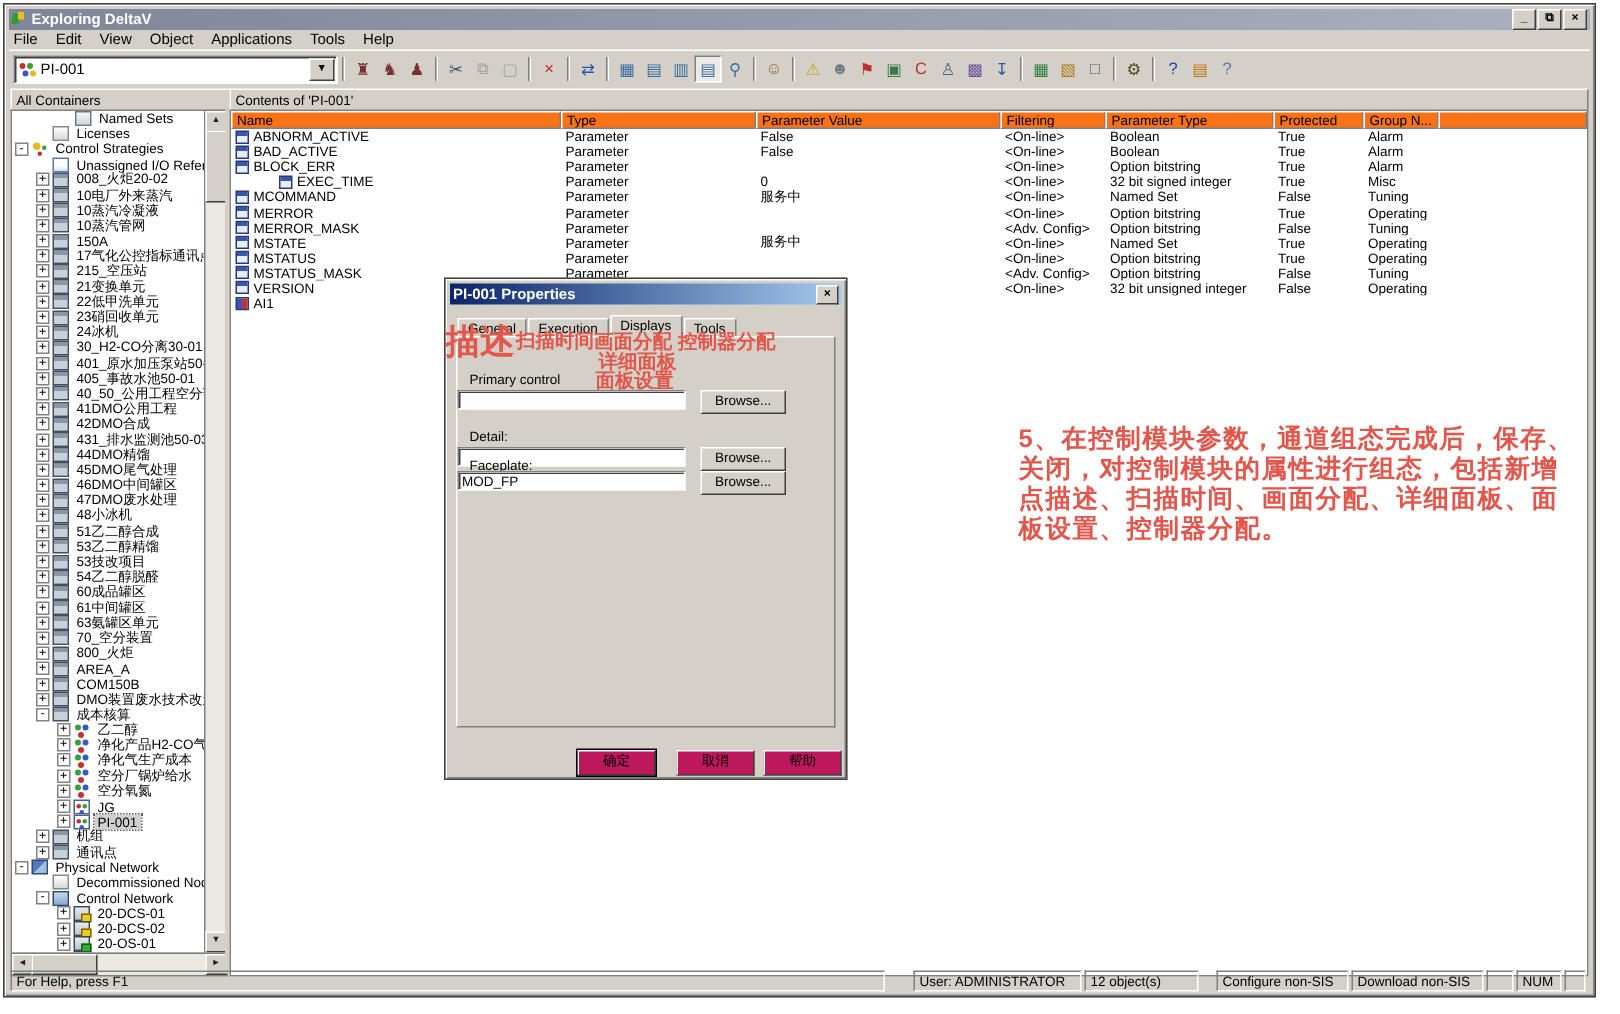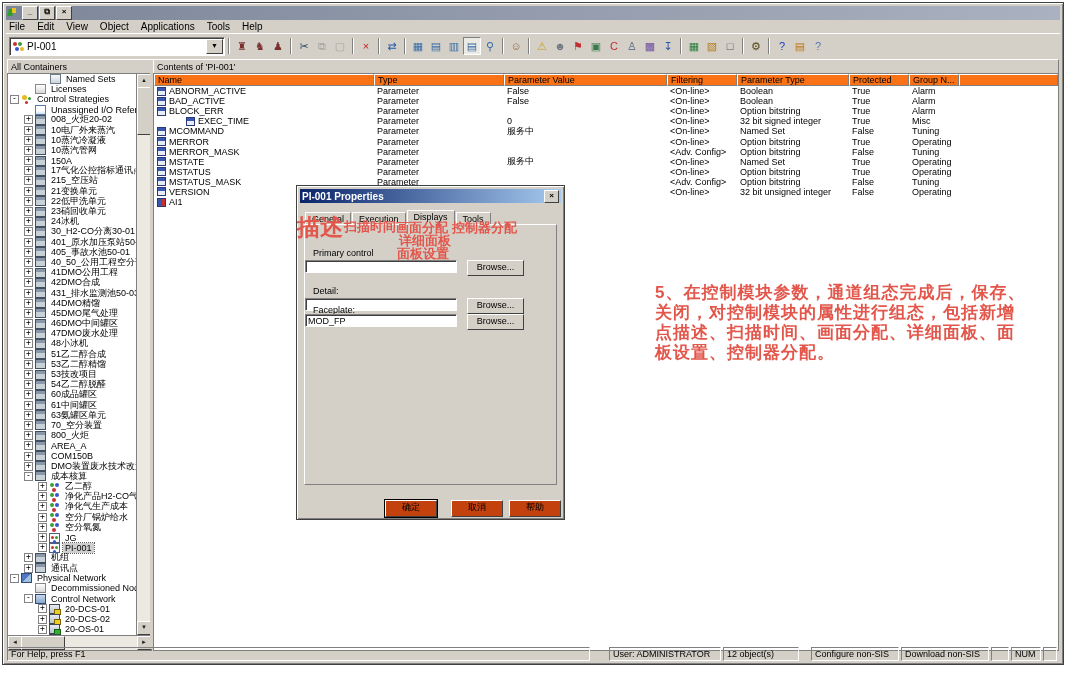--- a/index.html
+++ b/index.html
@@ -107,21 +107,21 @@
        font-size:9px;padding:1px 6px 0;margin-right:1px;position:relative}
   .tab.active{height:15px;z-index:3;border-bottom:1px solid #d4d0c8}
   .tabpane{position:absolute;left:7px;top:38px;right:7px;bottom:34px;border:1px solid;
        border-color:#fff #808080 #808080 #fff;background:#d4d0c8;z-index:1}
   .fld-label{position:absolute;font-size:9px;color:#000;z-index:2}
   .fld-input{position:absolute;width:152px;height:13px;background:#fff;border:1px solid;
        border-color:#808080 #fff #fff #808080;box-shadow:inset 1px 1px 0 #404040;font-size:9px;
        font-family:inherit;padding:0 2px;box-sizing:border-box;z-index:2;outline:none}
   .browse-btn{position:absolute;width:55px;height:14px;background:#d4d0c8;border:1px solid;
        border-color:#fff #404040 #404040 #fff;font-size:9px;text-align:center;line-height:12px;z-index:2}
-  .dlg-btn{position:absolute;width:50px;height:15px;background:#c2410c;border:1px solid;
+  .dlg-btn{position:absolute;width:50px;height:15px;background:#be185d;border:1px solid;
        border-color:#fff #404040 #404040 #fff;font-size:9px;text-align:center;line-height:13px;z-index:2}
   .dlg-btn.default{outline:1px solid #000}
   
   .ann{position:absolute;color:#e2564b;font-weight:bold;z-index:10;white-space:nowrap}
   .ann-label-0{left:297px;top:212px;font-size:23px}
   .ann-label-1{left:344px;top:218px;font-size:13px}
   .ann-label-2{left:396px;top:219px;font-size:13px}
   .ann-label-3{left:452px;top:219px;font-size:13px}
   .ann-label-4{left:399px;top:232px;font-size:13px}
   .ann-label-5{left:397px;top:245px;font-size:13px}
@@ -130,20 +130,21 @@
 </style>
 </head>
 <body>
 
 
 
 <div class="window">
 
   <div class="titlebar">
     <span class="app-logo"></span>
+    <span class="title-text">Exploring DeltaV</span>
     <span id="win-btns" style="display: flex;">
         <span class="winbtn">_</span>
         <span class="winbtn">⧉</span>
         <span class="winbtn">×</span>
       </span>
   </div>
 
   <div class="menubar" id="menubar">
       <span class="menu-item">File</span>
       <span class="menu-item">Edit</span>
@@ -646,16 +647,16 @@
       <span class="tab active">Displays</span>
       <span class="tab">Tools</span>
     </div>
   <div class="tabpane"></div>
   <span id="dlg-fields"><div class="fld-label" style="left: 16px; top: 62px;">Primary control</div><input class="fld-input" style="left: 8px; top: 74px;"><div class="browse-btn" style="left: 170px; top: 74px;">Browse...</div><div class="fld-label" style="left: 16px; top: 100px;">Detail:</div><input class="fld-input" style="left: 8px; top: 112px;"><div class="browse-btn" style="left: 170px; top: 112px;">Browse...</div><div class="fld-label" style="left: 16px; top: 119px;">Faceplate:</div><input class="fld-input" value="MOD_FP" style="left: 8px; top: 128px;"><div class="browse-btn" style="left: 170px; top: 128px;">Browse...</div></span>
   <span id="dlg-buttons"><div class="dlg-btn default" style="left: 88px; top: 314px;">确定</div><div class="dlg-btn" style="left: 154px; top: 314px;">取消</div><div class="dlg-btn" style="left: 212px; top: 314px;">帮助</div></span>
 </div>
 
 
 <span id="ann-labels"><span class="ann ann-label-0" style="color: rgb(226, 86, 75);">描述</span><span class="ann ann-label-1" style="color: rgb(226, 86, 75);">扫描时间</span><span class="ann ann-label-2" style="color: rgb(226, 86, 75);">画面分配</span><span class="ann ann-label-3" style="color: rgb(226, 86, 75);">控制器分配</span><span class="ann ann-label-4" style="color: rgb(226, 86, 75);">详细面板</span><span class="ann ann-label-5" style="color: rgb(226, 86, 75);">面板设置</span></span>
-<div class="ann ann-para" id="ann-para" style="color: rgb(226, 86, 75);">5、在控制模块参数，通道组态完成后，保存、<br>关闭，对控制模块的属性进行组态，包括新增<br>点描述、扫描时间、画面分配、详细面板、面<br>板设置、控制器分配。</div>
+<div class="ann ann-para" id="ann-para" style="color: rgb(226, 86, 75); margin-left: 24px;">5、在控制模块参数，通道组态完成后，保存、<br>关闭，对控制模块的属性进行组态，包括新增<br>点描述、扫描时间、画面分配、详细面板、面<br>板设置、控制器分配。</div>
 
 
 
 
 </body></html>

